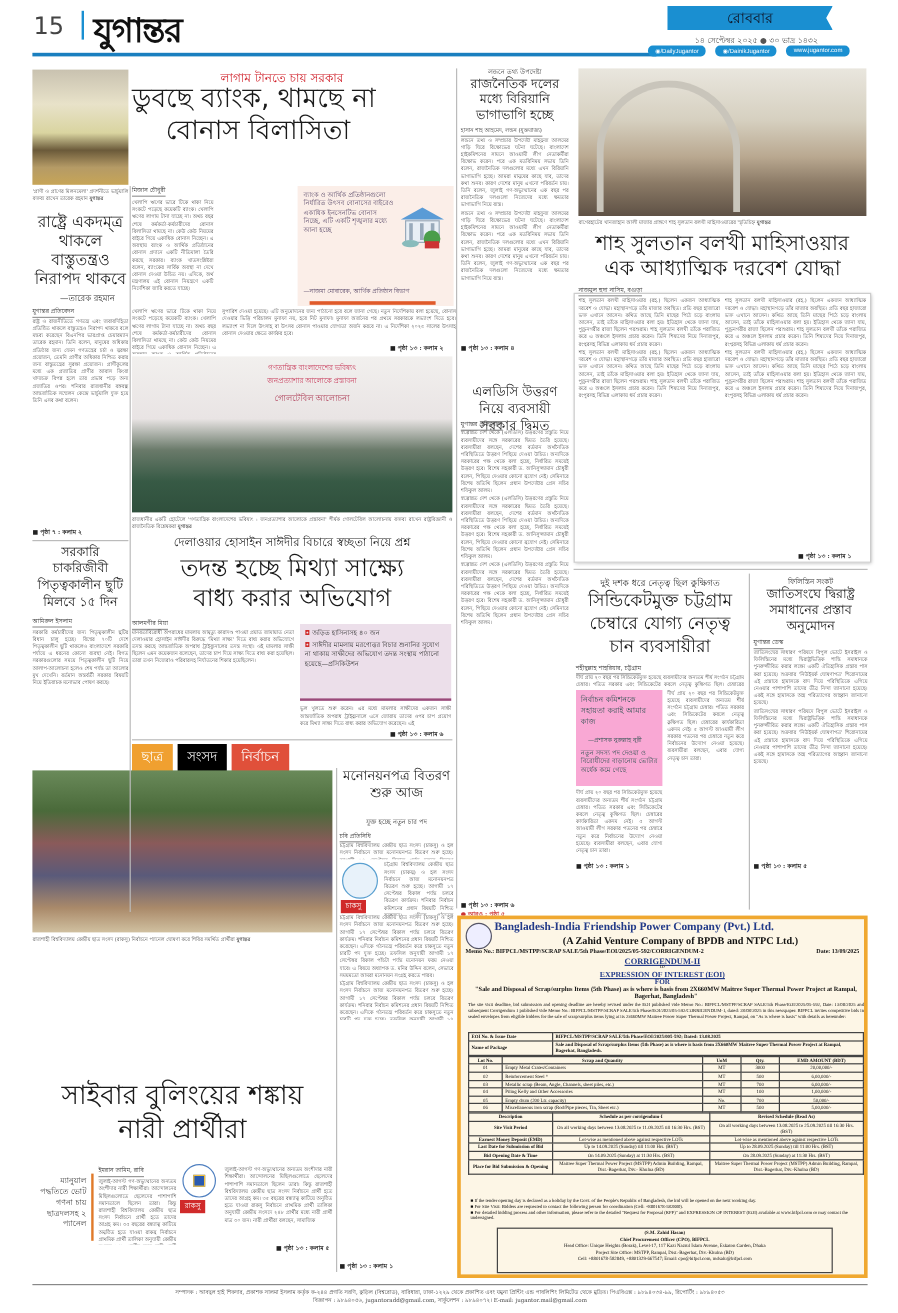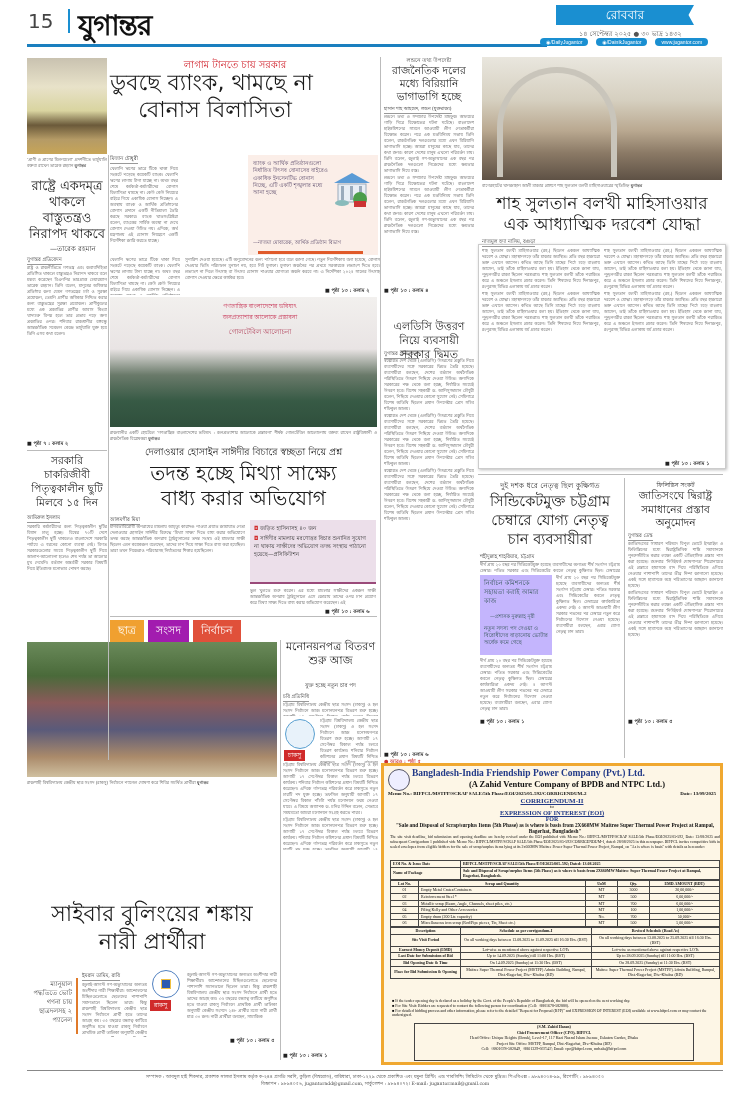--- a/index.html
+++ b/index.html
@@ -19,21 +19,21 @@
 </style>
 </head>
 <body>
 
 <div class="abs" style="left:0;top:0;width:748px;height:58px;">
   <div class="abs" style="left:28px;top:9px;font-size:20px;color:#444;font-family:'DejaVu Sans',sans-serif;">15</div>
   <div class="abs" style="left:68px;top:9px;width:2px;height:24px;background:#1a8fd1;"></div>
   <div class="abs" style="left:78px;top:4px;font-size:28px;font-weight:900;color:#111;font-family:'DejaVu Sans',sans-serif;letter-spacing:-1px;">যুগান্তর</div>
   <div class="abs" style="left:27px;top:44px;width:520px;height:3px;background:#1a7fbf;"></div>
   <div class="abs" style="left:556px;top:5px;width:138px;height:20px;background:#1a8fd1;clip-path:polygon(0 0,100% 0,96% 50%,100% 100%,0 100%);">
-    <span style="display:block;text-align:center;color:#ffffff;font-size:12px;line-height:20px;font-family:'DejaVu Sans',sans-serif;">রোববার</span>
+    <span style="display:block;text-align:center;color:#0f172a;font-size:12px;line-height:20px;font-family:'DejaVu Sans',sans-serif;">রোববার</span>
   </div>
   <div class="abs" style="left:560px;top:29px;font-size:6.5px;color:#555;margin-left:19px;">১৪ সেপ্টেম্বর ২০২৫ ● ৩০ ভাদ্র ১৪৩২</div>
   <div class="abs" style="left:540px;top:38px;display:flex;gap:8px;">
     <span style="background:#1a8fd1;color:#fff;font-size:5px;padding:1px 6px;border-radius:4px;font-family:'Liberation Sans',sans-serif;"><span>◉</span><span>/DailyJugantor</span></span>
     <span style="background:#1a8fd1;color:#fff;font-size:5px;padding:1px 6px;border-radius:4px;font-family:'Liberation Sans',sans-serif;"><span>◉</span><span>/DainikJugantor</span></span>
     <span style="background:#1a8fd1;color:#fff;font-size:5px;padding:1px 6px;border-radius:4px;font-family:'Liberation Sans',sans-serif;">www.jugantor.com</span>
   </div>
 </div>
 
 <div class="abs photo" style="left:27px;top:58px;width:80px;height:96px;background:linear-gradient(180deg,#c9c2b0 0%,#e8e2c9 30%,#d9d4a0 55%,#6b5a3a 70%,#b59b66 85%,#c7a557 100%);"></div>
@@ -153,21 +153,21 @@
   <p>ভুল খুলতে শুরু করেন। এর মধ্যে মামলার সাক্ষীদের একজন সাক্ষী আন্তর্জাতিক অপরাধ ট্রাইব্যুনালে এসে জোরায় তাদের ওপর চাপ প্রয়োগ করে মিথ্যা সাক্ষ্য দিতে বাধ্য করার অভিযোগ করেছেন। এই</p>
 </div>
 <div class="abs cont" style="left:325px;top:608px;">■ পৃষ্ঠা ১৩ : কলাম ৬</div>
 
 <div class="abs" style="left:480px;top:480px;width:140px;text-align:center;font-size:7.5px;color:#333;font-family:'DejaVu Sans',sans-serif;">দুই দশক ধরে নেতৃত্ব ছিল কুক্ষিগত</div>
 <div class="abs hl" style="left:480px;top:492px;width:140px;font-size:14.5px;line-height:19px;">সিন্ডিকেটমুক্ত চট্টগ্রাম চেম্বারে যোগ্য নেতৃত্ব চান ব্যবসায়ীরা</div>
 <div class="abs byline" style="left:480px;top:553px;font-size:5px;">শহীদুল্লাহ শাহরিয়ার, চট্টগ্রাম</div>
 <div class="abs txt" style="left:480px;top:562px;width:140px;height:12px;">
   <p>দীর্ঘ প্রায় ২০ বছর পর সিন্ডিকেটমুক্ত হয়েছে ব্যবসায়ীদের অন্যতম শীর্ষ সংগঠন চট্টগ্রাম চেম্বার। পতিত সরকার এবং সিন্ডিকেটের কবলে নেতৃত্ব কুক্ষিগত ছিল। চেম্বারের কার্যকারিতা একদম নেই। ৫ আগস্ট আওয়ামী লীগ সরকার পতনের পর চেম্বারে নতুন করে নির্বাচনের উদ্যোগ নেওয়া হয়েছে। ব্যবসায়ীরা বলছেন, এবার যোগ্য নেতৃত্ব চান তারা।</p>
 </div>
-<div class="abs" style="left:480px;top:575px;width:72px;height:80px;background:#c4b5fd;">
+<div class="abs" style="left:480px;top:575px;width:72px;height:80px;background:#f9a8d4;">
   <div style="position:absolute;left:4px;top:4px;width:66px;font-size:6.5px;line-height:9px;color:#355;">নির্বাচন কমিশনকে সহায়তা করাই আমার কাজ</div>
   <div style="position:absolute;left:10px;top:38px;font-size:5px;color:#355;">—প্রশাসক নুরুল্লাহ নূরী</div>
   <div style="position:absolute;left:4px;top:50px;width:66px;font-size:5.5px;line-height:7px;color:#355;">নতুন সদস্য পদ দেওয়া ও বিরোধীদের বাড়ানোয় ভোটার অর্ধেক কমে গেছে</div>
 </div>
 <div class="abs txt" style="left:556px;top:575px;width:64px;height:140px;">
   <p>দীর্ঘ প্রায় ২০ বছর পর সিন্ডিকেটমুক্ত হয়েছে ব্যবসায়ীদের অন্যতম শীর্ষ সংগঠন চট্টগ্রাম চেম্বার। পতিত সরকার এবং সিন্ডিকেটের কবলে নেতৃত্ব কুক্ষিগত ছিল। চেম্বারের কার্যকারিতা একদম নেই। ৫ আগস্ট আওয়ামী লীগ সরকার পতনের পর চেম্বারে নতুন করে নির্বাচনের উদ্যোগ নেওয়া হয়েছে। ব্যবসায়ীরা বলছেন, এবার যোগ্য নেতৃত্ব চান তারা।</p>
 </div>
 <div class="abs txt" style="left:480px;top:658px;width:72px;height:60px;">
   <p>দীর্ঘ প্রায় ২০ বছর পর সিন্ডিকেটমুক্ত হয়েছে ব্যবসায়ীদের অন্যতম শীর্ষ সংগঠন চট্টগ্রাম চেম্বার। পতিত সরকার এবং সিন্ডিকেটের কবলে নেতৃত্ব কুক্ষিগত ছিল। চেম্বারের কার্যকারিতা একদম নেই। ৫ আগস্ট আওয়ামী লীগ সরকার পতনের পর চেম্বারে নতুন করে নির্বাচনের উদ্যোগ নেওয়া হয়েছে। ব্যবসায়ীরা বলছেন, এবার যোগ্য নেতৃত্ব চান তারা।</p>
 </div>
@@ -177,21 +177,21 @@
 <div class="abs hl" style="left:628px;top:489px;width:95px;font-size:10.5px;line-height:13.5px;">জাতিসংঘে দ্বিরাষ্ট্র সমাধানের প্রস্তাব অনুমোদন</div>
 <div class="abs byline" style="left:628px;top:532px;font-size:5px;">যুগান্তর ডেস্ক</div>
 <div class="abs txt" style="left:628px;top:541px;width:95px;height:175px;">
   <p>জাতিসংঘের সাধারণ পরিষদে বিপুল ভোটে ইসরাইল ও ফিলিস্তিনের মধ্যে দ্বিরাষ্ট্রভিত্তিক শান্তি সমাধানকে পুনরুজ্জীবিত করার লক্ষ্যে একটি ঐতিহাসিক প্রস্তাব পাস করা হয়েছে। শুক্রবার 'নিউইয়র্ক ঘোষণাপত্র' শিরোনামের এই প্রস্তাবে হামাসকে বাদ দিয়ে পরিস্থিতিকে এগিয়ে নেওয়ার পাশাপাশি তাদের তীব্র নিন্দা জানানো হয়েছে। একই সঙ্গে হামাসকে অস্ত্র পরিত্যাগের আহ্বান জানানো হয়েছে।</p>
     <p>জাতিসংঘের সাধারণ পরিষদে বিপুল ভোটে ইসরাইল ও ফিলিস্তিনের মধ্যে দ্বিরাষ্ট্রভিত্তিক শান্তি সমাধানকে পুনরুজ্জীবিত করার লক্ষ্যে একটি ঐতিহাসিক প্রস্তাব পাস করা হয়েছে। শুক্রবার 'নিউইয়র্ক ঘোষণাপত্র' শিরোনামের এই প্রস্তাবে হামাসকে বাদ দিয়ে পরিস্থিতিকে এগিয়ে নেওয়ার পাশাপাশি তাদের তীব্র নিন্দা জানানো হয়েছে। একই সঙ্গে হামাসকে অস্ত্র পরিত্যাগের আহ্বান জানানো হয়েছে।</p>
 </div>
 <div class="abs cont" style="left:628px;top:718px;">■ পৃষ্ঠা ১৩ : কলাম ৫</div>
 
 <div class="abs" style="left:110px;top:620px;display:flex;gap:4px;">
   <span class="tag" style="background:#f0a030;">ছাত্র</span>
-  <span class="tag" style="background:#a21caf;font-family:Liberation Serif, serif;">সংসদ</span>
+  <span class="tag" style="background:#000000;font-family:Liberation Serif, serif;">সংসদ</span>
   <span class="tag" style="background:#e0503a;">নির্বাচন</span>
 </div>
 <div class="abs" style="left:27px;top:642px;width:250px;height:135px;background:linear-gradient(180deg,#6a8a5a 0%,#4a6a3a 25%,#8a5a5a 45%,#5a5a7a 65%,#aa8a6a 85%,#d0c0a0 100%);"></div>
 <div class="abs txt" style="left:27px;top:780px;width:250px;height:8px;">
   <span>রাজশাহী বিশ্ববিদ্যালয় কেন্দ্রীয় ছাত্র সংসদ (রাকসু) নির্বাচনে প্যানেল ঘোষণা করে শিবির সমর্থিত প্রার্থীরা</span> <b>যুগান্তর</b>
 </div>
 
 <div class="abs hl" style="left:283px;top:640px;width:95px;font-size:11px;line-height:14px;">মনোনয়নপত্র বিতরণ শুরু আজ</div>
 <div class="abs" style="left:283px;top:682px;width:95px;text-align:center;font-size:5.5px;color:#333;">যুক্ত হচ্ছে নতুন চার পদ</div>
 <div class="abs byline" style="left:283px;top:693px;font-size:5px;">চবি প্রতিনিধি</div>

